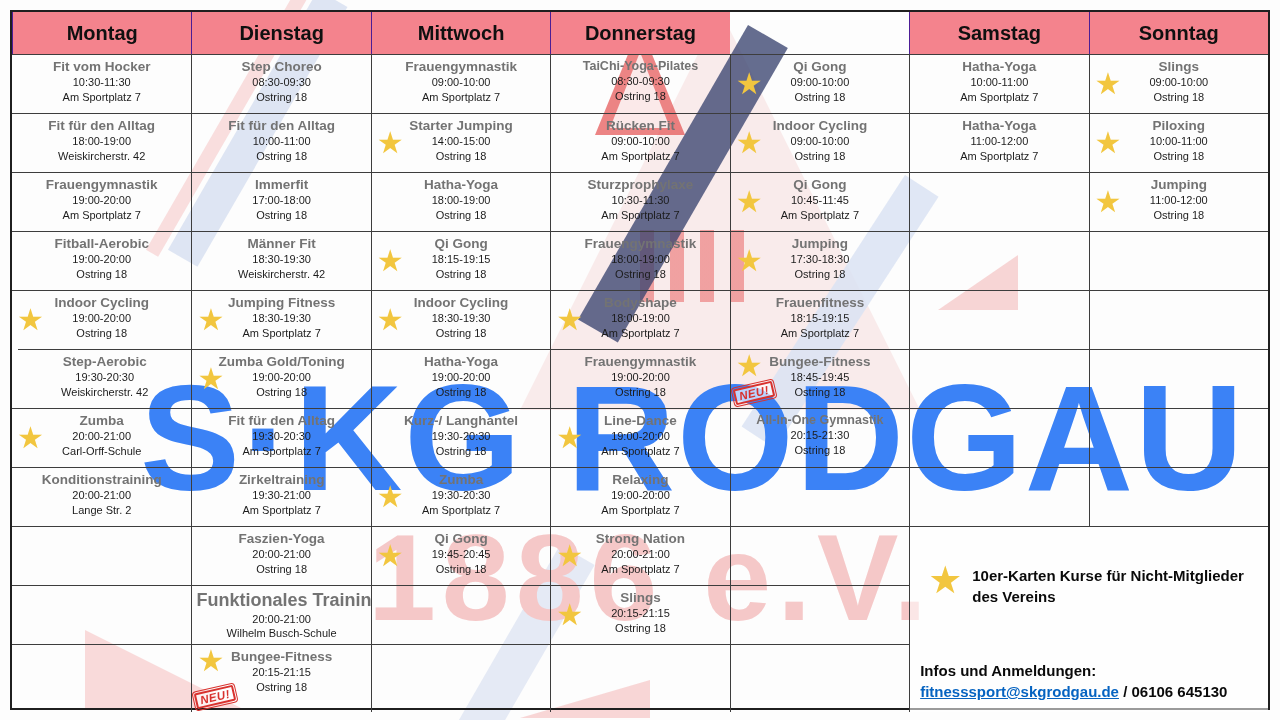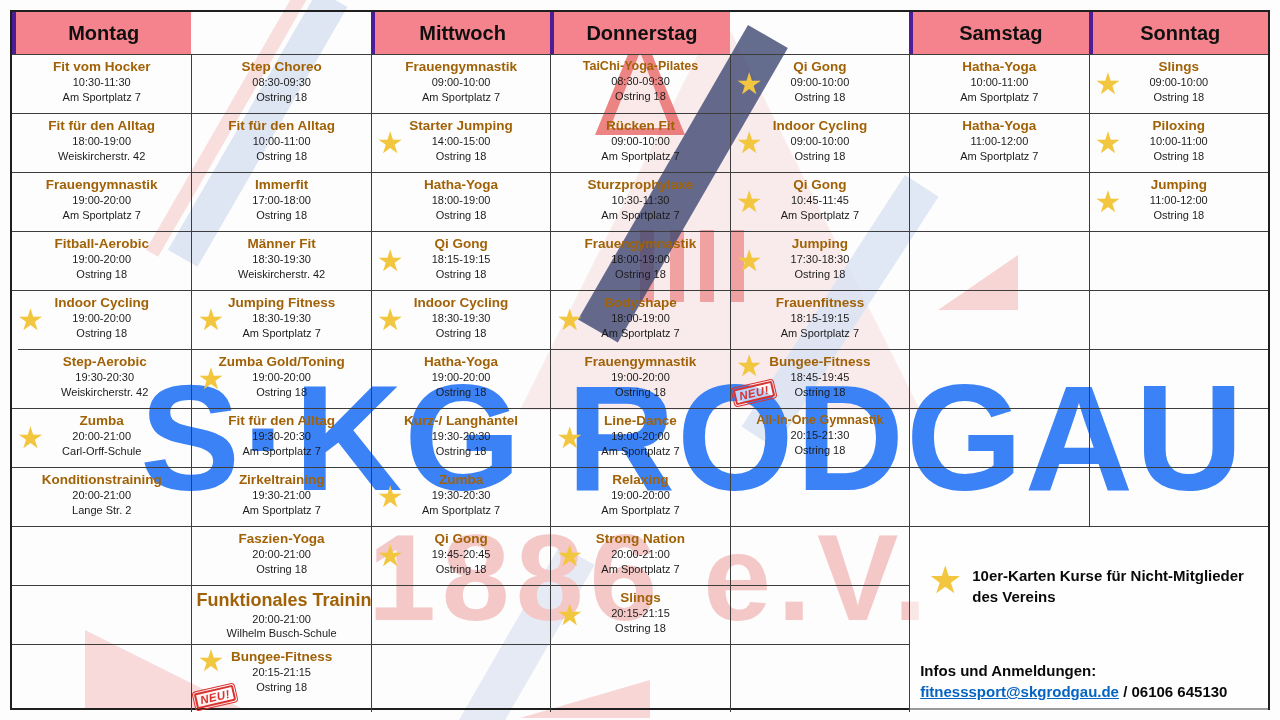--- a/index.html
+++ b/index.html
@@ -39,28 +39,28 @@
   .wm-blue-band-bottom { position: absolute; left: 560px; top: 545px; width: 40px; height: 220px;
     background: rgba(223,229,243,0.8); transform: rotate(30deg); transform-origin: top left; }
   .wm-pink-tri-bc { position: absolute; left: 520px; top: 680px; width: 0; height: 0;
     border-left: 130px solid transparent; border-bottom: 38px solid rgba(244,183,183,0.55); }
 
   
   .grid { position: absolute; left: 10px; top: 10px; width: 1260px; height: 700px; z-index: 1;
     display: grid; grid-template-columns: repeat(7, 1fr);
     grid-template-rows: 42px repeat(10, 59px) 68px;
     border: 2px solid #1f1f1f; border-right-width: 2px; border-bottom-width: 2px; }
-  .day-header { border-left: 4px solid #4c1d95; background: #f4838d;
+  .day-header { border-left: 1px solid #4c1d95; background: #f4838d;
     display: flex; align-items: center; justify-content: center;
     font-size: 20px; font-weight: bold; color: #101010; }
   .day-header:first-child { border-left: none; }
   .cell { position: relative; border-left: 1px solid #3d3d3d; border-top: 1px solid #3d3d3d;
     padding: 4px 4px 2px 4px; text-align: center; overflow: hidden; }
   .cell.col1 { border-left: none; }
-  .name { font-size: 13.5px; font-weight: bold; color: #a16207; line-height: 1.2; white-space: nowrap; }
+  .name { font-size: 13.5px; font-weight: bold; color: #737373; line-height: 1.2; white-space: nowrap; }
   .time { font-size: 11px; color: #1c1c1c; line-height: 1.35; }
   .loc  { font-size: 11px; color: #1c1c1c; line-height: 1.3; }
   .star { position: absolute; left: 5px; top: 50%; transform: translateY(-50%);
     font-size: 30px; line-height: 1; color: #f2c63f;
     font-family: "DejaVu Sans", sans-serif; }
   .cell.has-neu .star { top: 16px; }
   .neu { position: absolute; left: 3px; bottom: 7px; display: inline-block;
     border: 2px solid #d8322e; outline: 1px solid #d8322e; outline-offset: 1px;
     color: #d8322e; background: rgba(255,255,255,0.65);
     font-size: 11.5px; font-weight: bold; font-style: italic; letter-spacing: 0.5px;
@@ -107,20 +107,21 @@
       <div class="legend-star-row">
         <span class="legend-star">★</span>
         <div class="legend-text">10er-Karten Kurse für Nicht-Mitglieder des Vereins</div>
       </div>
       <div class="legend-info">
         <div>Infos und Anmeldungen:</div>
         <div><a class="email-link">fitnesssport@skgrodgau.de</a><span> / 06106 645130</span></div>
       </div>
     </div>
   <div class="day-header" style="grid-area: 1 / 1;">Montag</div>
+      <div class="day-header" style="grid-area: 1 / 2;">Dienstag</div>
       <div class="day-header" style="grid-area: 1 / 3;">Mittwoch</div>
       <div class="day-header" style="grid-area: 1 / 4;">Donnerstag</div>
       <div class="day-header" style="grid-area: 1 / 6;">Samstag</div>
       <div class="day-header" style="grid-area: 1 / 7;">Sonntag</div>
       <div class="cell col1" style="grid-area: 2 / 1;">
         <div class="name">Fit vom Hocker</div>
         <div class="time">10:30-11:30</div>
         <div class="loc">Am Sportplatz 7</div>
       </div>
       <div class="cell" style="grid-area: 2 / 2;">

